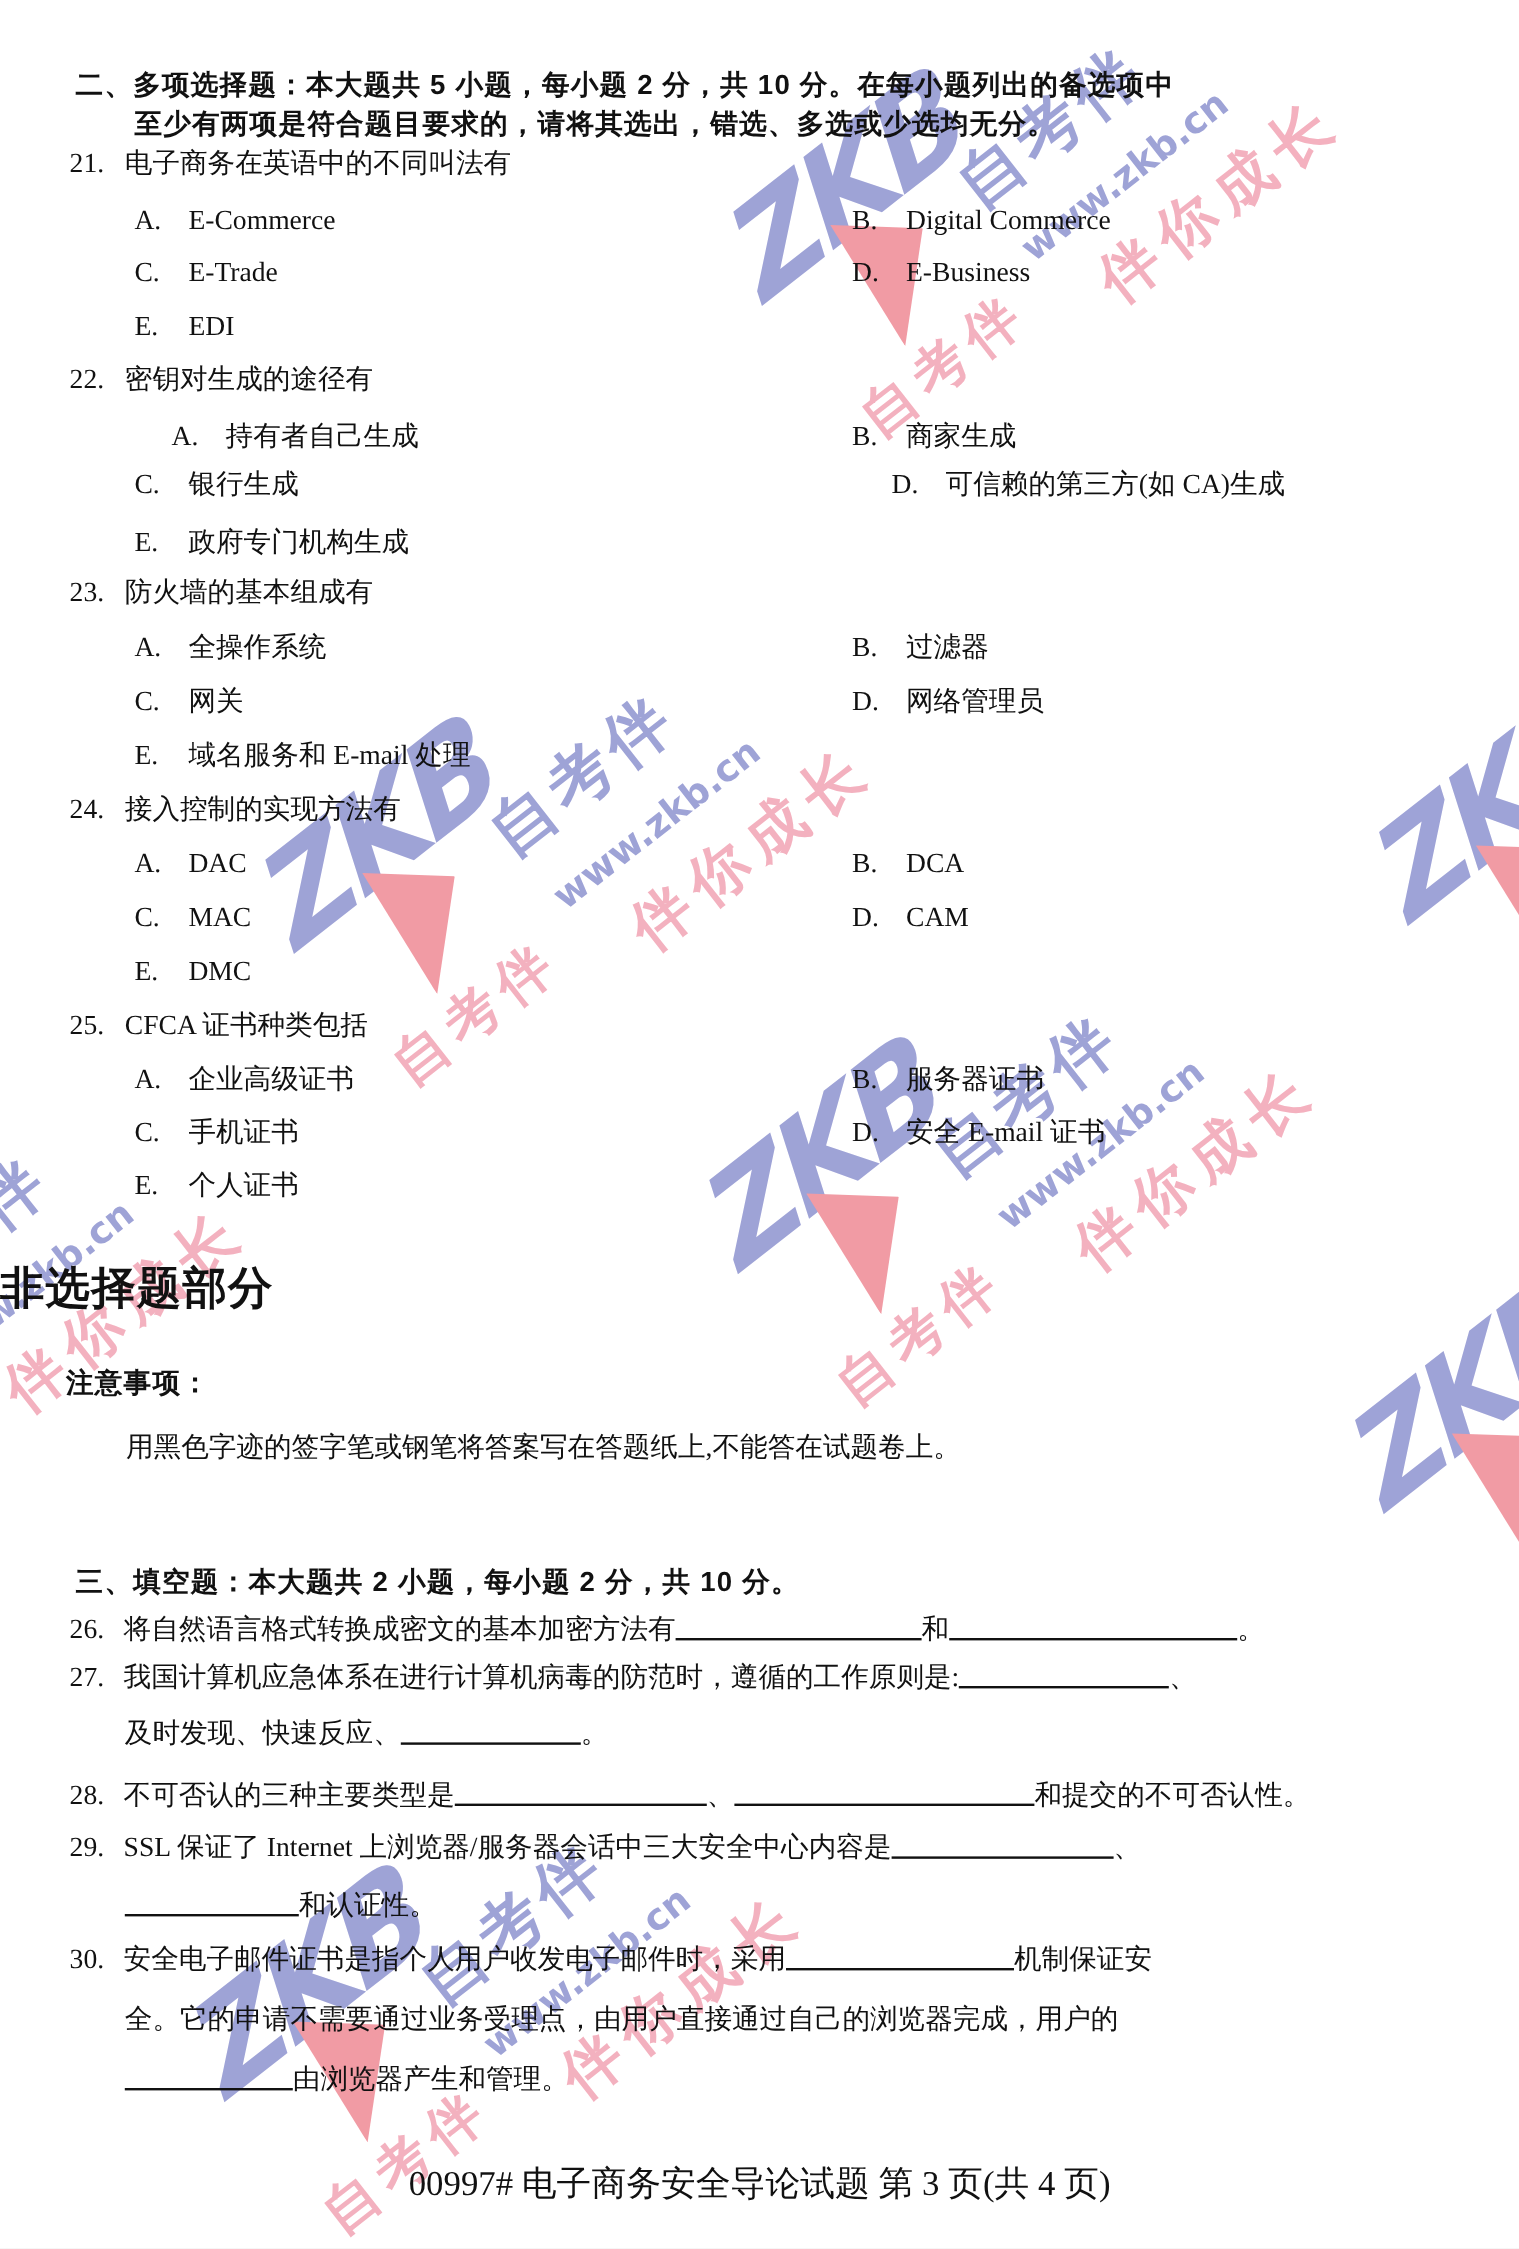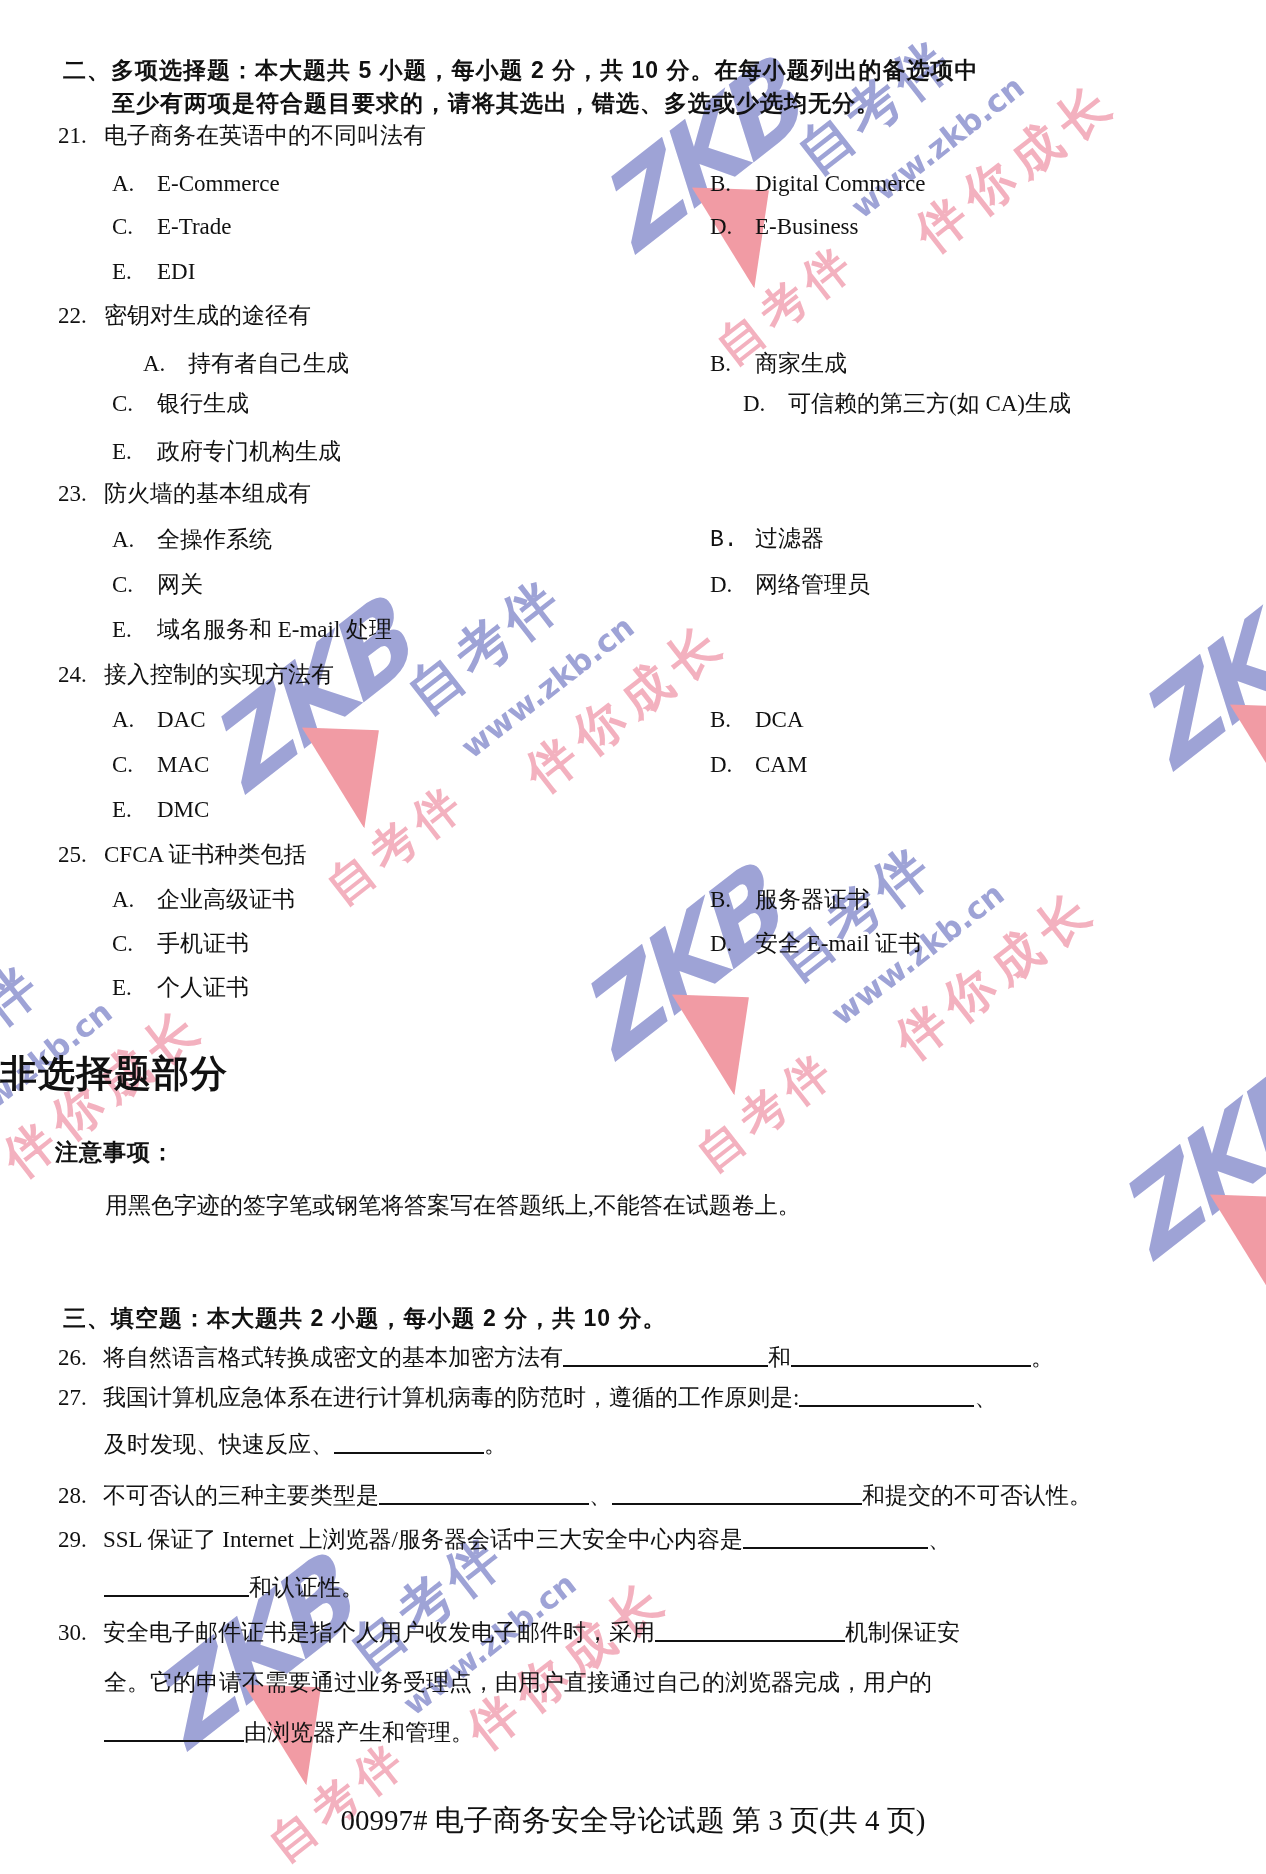--- a/index.html
+++ b/index.html
@@ -101,21 +101,21 @@
       <div class="aline" style="left: 710px; top: 210px;"><span class="olabel">D.</span><span>E-Business</span></div>
       <div class="aline" style="left: 112px; top: 255px;"><span class="olabel">E.</span><span>EDI</span></div>
       <div class="aline" style="left: 58px; top: 299px;"><span class="qnum">22.</span><span>密钥对生成的途径有</span></div>
       <div class="aline" style="left: 112px; top: 347px; margin-left: 31px;"><span class="olabel">A.</span><span>持有者自己生成</span></div>
       <div class="aline" style="left: 710px; top: 347px;"><span class="olabel">B.</span><span>商家生成</span></div>
       <div class="aline" style="left: 112px; top: 387px;"><span class="olabel">C.</span><span>银行生成</span></div>
       <div class="aline" style="left: 743px; top: 387px;"><span class="olabel">D.</span><span>可信赖的第三方(如 CA)生成</span></div>
       <div class="aline" style="left: 112px; top: 435px;"><span class="olabel">E.</span><span>政府专门机构生成</span></div>
       <div class="aline" style="left: 58px; top: 477px;"><span class="qnum">23.</span><span>防火墙的基本组成有</span></div>
       <div class="aline" style="left: 112px; top: 523px;"><span class="olabel">A.</span><span>全操作系统</span></div>
-      <div class="aline" style="left: 710px; top: 523px; font-family: Liberation Mono, monospace;"><span class="olabel">B.</span><span>过滤器</span></div>
+      <div class="aline" style="left: 710px; top: 523px;"><span class="olabel">B.</span><span>过滤器</span></div>
       <div class="aline" style="left: 112px; top: 568px;"><span class="olabel">C.</span><span>网关</span></div>
       <div class="aline" style="left: 710px; top: 568px;"><span class="olabel">D.</span><span>网络管理员</span></div>
       <div class="aline" style="left: 112px; top: 613px;"><span class="olabel">E.</span><span>域名服务和 E-mail 处理</span></div>
       <div class="aline" style="left: 58px; top: 658px;"><span class="qnum">24.</span><span>接入控制的实现方法有</span></div>
       <div class="aline" style="left: 112px; top: 703px;"><span class="olabel">A.</span><span>DAC</span></div>
       <div class="aline" style="left: 710px; top: 703px;"><span class="olabel">B.</span><span>DCA</span></div>
       <div class="aline" style="left: 112px; top: 748px;"><span class="olabel">C.</span><span>MAC</span></div>
       <div class="aline" style="left: 710px; top: 748px;"><span class="olabel">D.</span><span>CAM</span></div>
       <div class="aline" style="left: 112px; top: 793px;"><span class="olabel">E.</span><span>DMC</span></div>
       <div class="aline" style="left: 58px; top: 838px;"><span class="qnum">25.</span><span>CFCA 证书种类包括</span></div>

